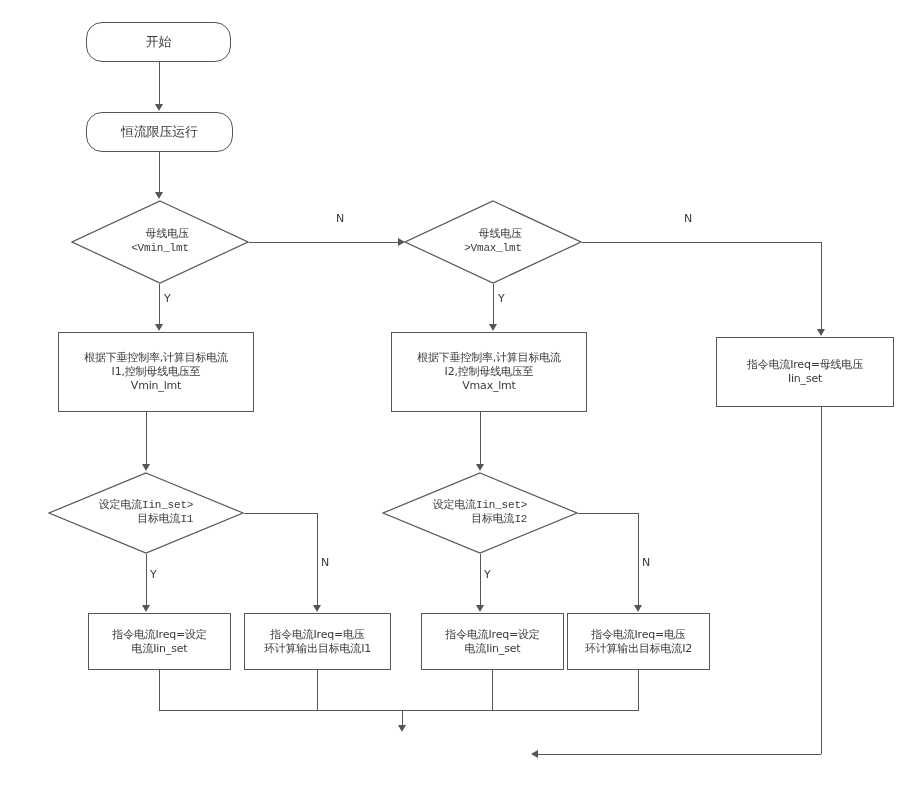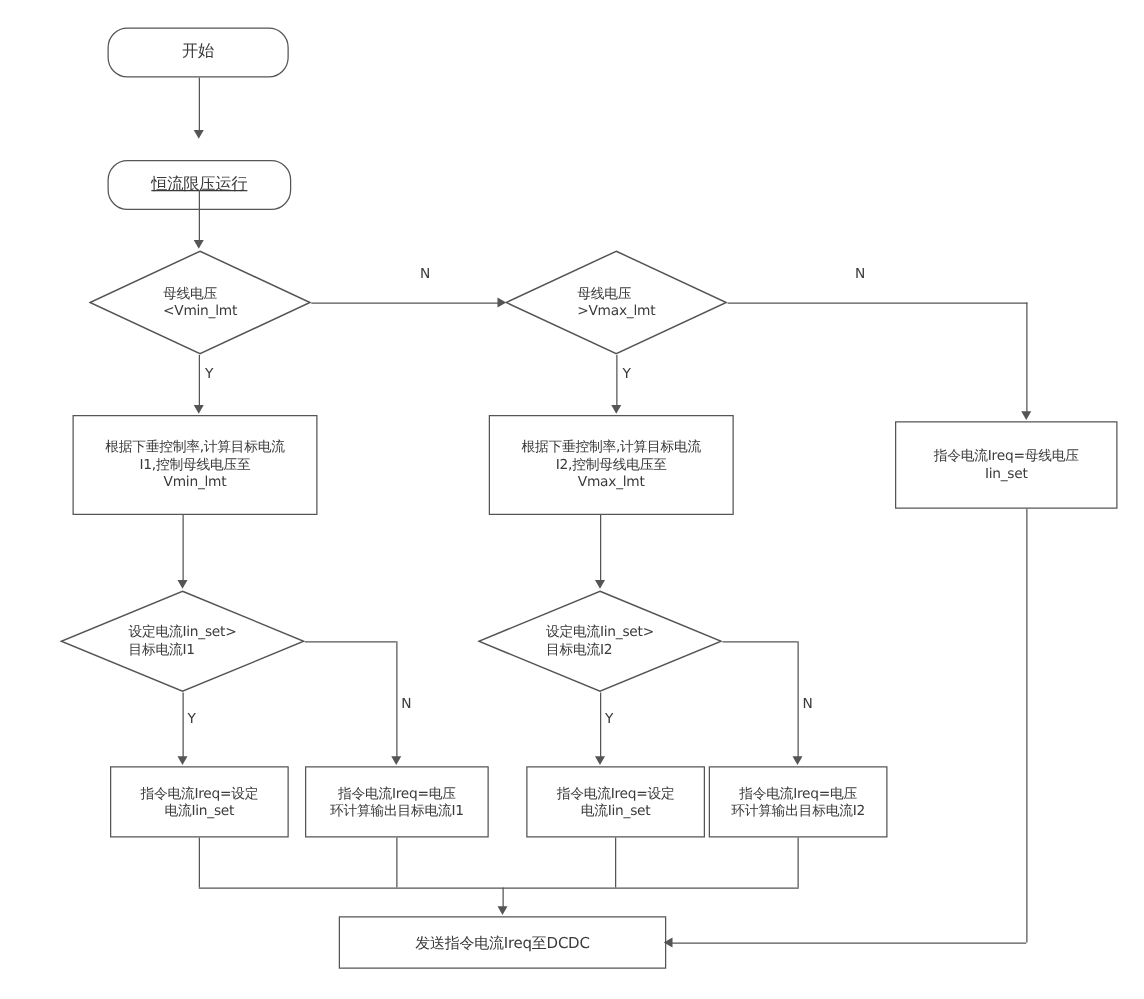--- a/index.html
+++ b/index.html
@@ -51,25 +51,26 @@
     position: absolute;
     left: 0;
     top: 0;
     width: 100%;
     height: 100%;
   }
   .diamond-label {
     position: relative;
     z-index: 2;
     font-size: 11px;
-    text-align: left;
+    text-align: right;
     line-height: 1.25;
     white-space: pre-line;
     color: #3a3a3a;
     letter-spacing: -0.2px;
+    font-family: Liberation Mono, monospace;
   }
   .edge {
     position: absolute;
     background: #555555;
   }
   .edge.h { height: 1px; }
   .edge.v { width: 1px; }
   .arrow {
     position: absolute;
     width: 0;
@@ -97,21 +98,21 @@
     background: transparent;
   }
 </style>
 </head>
 <body>
 
 <div id="canvas">
 
   <div class="node terminator" style="left:70px; top:22px; width:145px; height:40px;">开始</div>
 
-  <div class="node terminator" style="left:70px; top:128px; width:147px; height:40px;text-decoration:underline;">恒流限压运行</div>
+  <div class="node terminator" style="left:70px; top:112px; width:147px; height:40px;">恒流限压运行</div>
 
   <div class="diamond-wrap" style="left:55px; top:200px; width:178px; height:84px;">
     <svg class="diamond-shape" viewBox="0 0 178 84" preserveAspectRatio="none">
       <polygon points="89,1 177,42 89,83 1,42" fill="#ffffff" stroke="#555555" stroke-width="1.2"></polygon>
     </svg>
     <div class="diamond-label">母线电压
 &lt;Vmin_lmt</div>
   </div>
 
   <div class="diamond-wrap" style="left:388px; top:200px; width:178px; height:84px;">
@@ -154,21 +155,20 @@
 
   <div class="node process" style="left:228px; top:613px; width:147px; height:57px;">指令电流Ireq=电压
 环计算输出目标电流I1</div>
 
   <div class="node process" style="left:405px; top:613px; width:143px; height:57px;">指令电流Ireq=设定
 电流Iin_set</div>
 
   <div class="node process" style="left:551px; top:613px; width:143px; height:57px;">指令电流Ireq=电压
 环计算输出目标电流I2</div>
 
-  <div class="node process" style="left:255px; top:733px; width:262px; height:42px; font-size:12px;">发送指令电流Ireq至DCDC</div>
 
   <div class="edge v" style="left:143px; top:62px; height:43px;"></div>
   <div class="arrow down" style="left:139px; top:104px;"></div>
 
   <div class="edge v" style="left:143px; top:152px; height:41px;"></div>
   <div class="arrow down" style="left:139px; top:192px;"></div>
 
   <div class="edge h" style="left:233px; top:242px; width:153px;"></div>
   <div class="arrow right" style="left:382px; top:238px;"></div>
   <div class="edge-label" style="left:320px; top:212px;">N</div>

